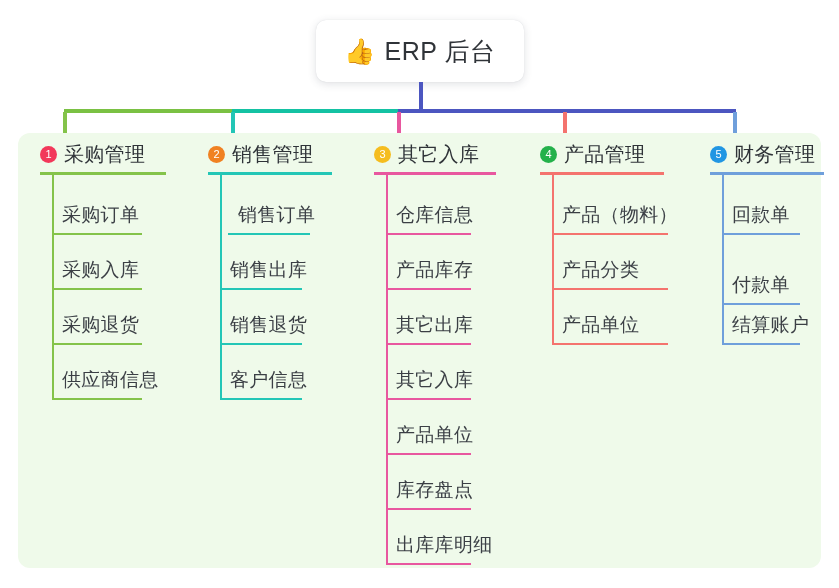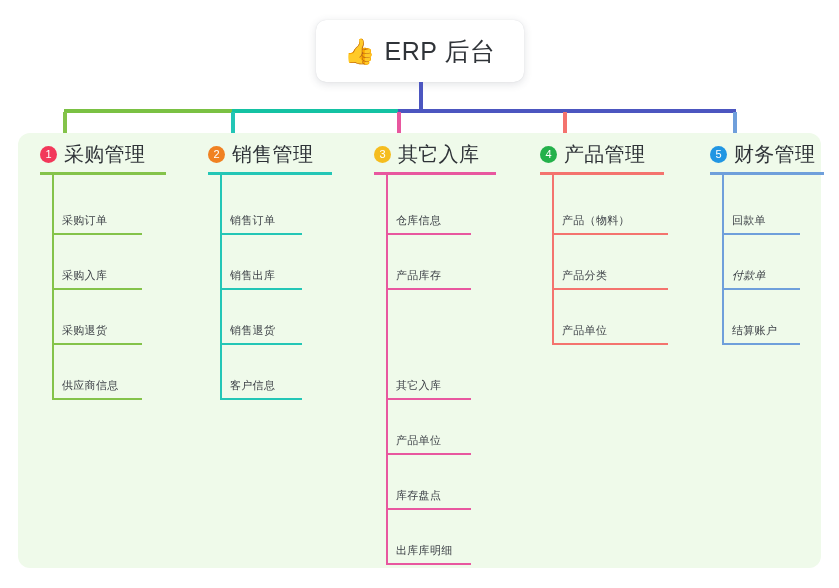--- a/index.html
+++ b/index.html
@@ -41,21 +41,21 @@
     display:flex;align-items:center;justify-content:center;
     color:#fff;font-size:11px;line-height:1;font-weight:normal;
     flex:0 0 auto;
   }
   .col-title{font-size:20px;color:#2f3338;letter-spacing:.3px;}
   .head-rule{position:absolute;left:0;height:3px;top:39px;}
 
   .spine{position:absolute;width:2px;top:42px;}
 
   .leaf{position:absolute;}
-  .leaf-text{position:absolute;left:10px;bottom:7px;font-size:11px;color:#3b3f45;white-space:nowrap;letter-spacing:.3px;}
+  .leaf-text{position:absolute;left:10px;bottom:7px;font-size:19px;color:#3b3f45;white-space:nowrap;letter-spacing:.3px;}
   .leaf-rule{position:absolute;left:0;bottom:0;height:2px;}
 </style>
 </head>
 <body>
 
 <div id="stage">
 
   <div class="root-card">
     <span class="root-emoji">👍</span>
     <span class="root-title">ERP 后台</span>
@@ -100,21 +100,21 @@
             <div class="leaf-rule" style="width: 90px; background: rgb(132, 195, 74);"></div>
           </div>
         </div>
         <div class="col" style="left: 190px; width: 170px; height: 435px;">
           <div class="col-head">
             <span class="badge" style="background: rgb(240, 129, 34);">2</span>
             <span class="col-title">销售管理</span>
           </div>
           <div class="head-rule" style="width: 124px; background: rgb(35, 198, 182);"></div>
           <div class="spine" style="left: 12px; height: 225px; background: rgb(35, 198, 182);"></div>
-          <div class="leaf" style="left: 12px; top: 56px; width: 82px; height: 46px; padding-left: 23px;">
+          <div class="leaf" style="left: 20px; top: 56px; width: 82px; height: 46px; padding-left: 23px;">
             <span class="leaf-text">销售订单</span>
             <div class="leaf-rule" style="width: 82px; background: rgb(35, 198, 182);"></div>
           </div>
           <div class="leaf" style="left: 12px; top: 111px; width: 82px; height: 46px;">
             <span class="leaf-text">销售出库</span>
             <div class="leaf-rule" style="width: 82px; background: rgb(35, 198, 182);"></div>
           </div>
           <div class="leaf" style="left: 12px; top: 221px; width: 82px; height: 46px;">
             <span class="leaf-text">客户信息</span>
             <div class="leaf-rule" style="width: 82px; background: rgb(35, 198, 182);"></div>
@@ -130,20 +130,24 @@
             <span class="col-title">其它入库</span>
           </div>
           <div class="head-rule" style="width: 122px; background: rgb(232, 87, 159);"></div>
           <div class="spine" style="left: 12px; height: 390px; background: rgb(232, 87, 159);"></div>
           <div class="leaf" style="left: 12px; top: 56px; width: 85px; height: 46px;">
             <span class="leaf-text">仓库信息</span>
             <div class="leaf-rule" style="width: 85px; background: rgb(232, 87, 159);"></div>
           </div>
           <div class="leaf" style="left: 12px; top: 111px; width: 85px; height: 46px;">
             <span class="leaf-text">产品库存</span>
+            <div class="leaf-rule" style="width: 85px; background: rgb(232, 87, 159);"></div>
+          </div>
+          <div class="leaf" style="left: 12px; top: 166px; width: 85px; height: 46px;">
+            <span class="leaf-text">其它出库</span>
             <div class="leaf-rule" style="width: 85px; background: rgb(232, 87, 159);"></div>
           </div>
           <div class="leaf" style="left: 12px; top: 221px; width: 85px; height: 46px;">
             <span class="leaf-text">其它入库</span>
             <div class="leaf-rule" style="width: 85px; background: rgb(232, 87, 159);"></div>
           </div>
           <div class="leaf" style="left: 12px; top: 276px; width: 85px; height: 46px;">
             <span class="leaf-text">产品单位</span>
             <div class="leaf-rule" style="width: 85px; background: rgb(232, 87, 159);"></div>
           </div>
@@ -180,21 +184,21 @@
           <div class="col-head">
             <span class="badge" style="background: rgb(33, 150, 227);">5</span>
             <span class="col-title">财务管理</span>
           </div>
           <div class="head-rule" style="width: 114px; background: rgb(111, 159, 219);"></div>
           <div class="spine" style="left: 12px; height: 170px; background: rgb(111, 159, 219);"></div>
           <div class="leaf" style="left: 12px; top: 56px; width: 78px; height: 46px;">
             <span class="leaf-text">回款单</span>
             <div class="leaf-rule" style="width: 78px; background: rgb(111, 159, 219);"></div>
           </div>
-          <div class="leaf" style="left: 12px; top: 111px; width: 78px; height: 46px; font-style: italic;">
+          <div class="leaf" style="left: 12px; top: 126px; width: 78px; height: 46px;">
             <span class="leaf-text">付款单</span>
             <div class="leaf-rule" style="width: 78px; background: rgb(111, 159, 219);"></div>
           </div>
           <div class="leaf" style="left: 12px; top: 166px; width: 78px; height: 46px;">
             <span class="leaf-text">结算账户</span>
             <div class="leaf-rule" style="width: 78px; background: rgb(111, 159, 219);"></div>
           </div>
         </div>
       </div>
   </div>

